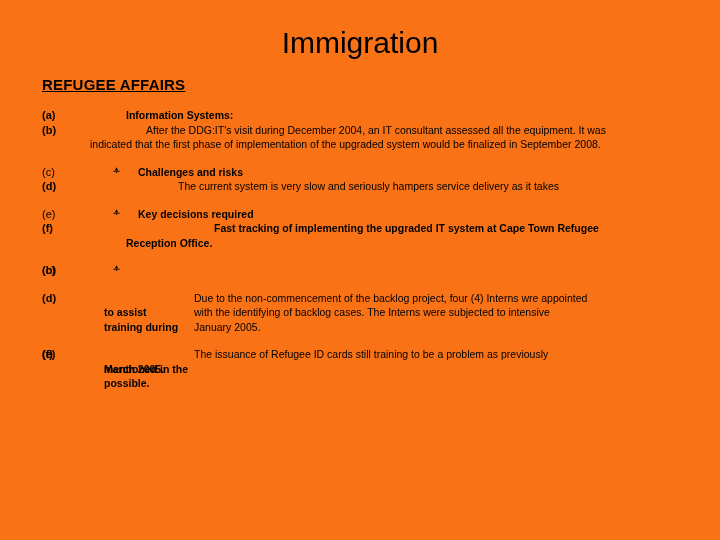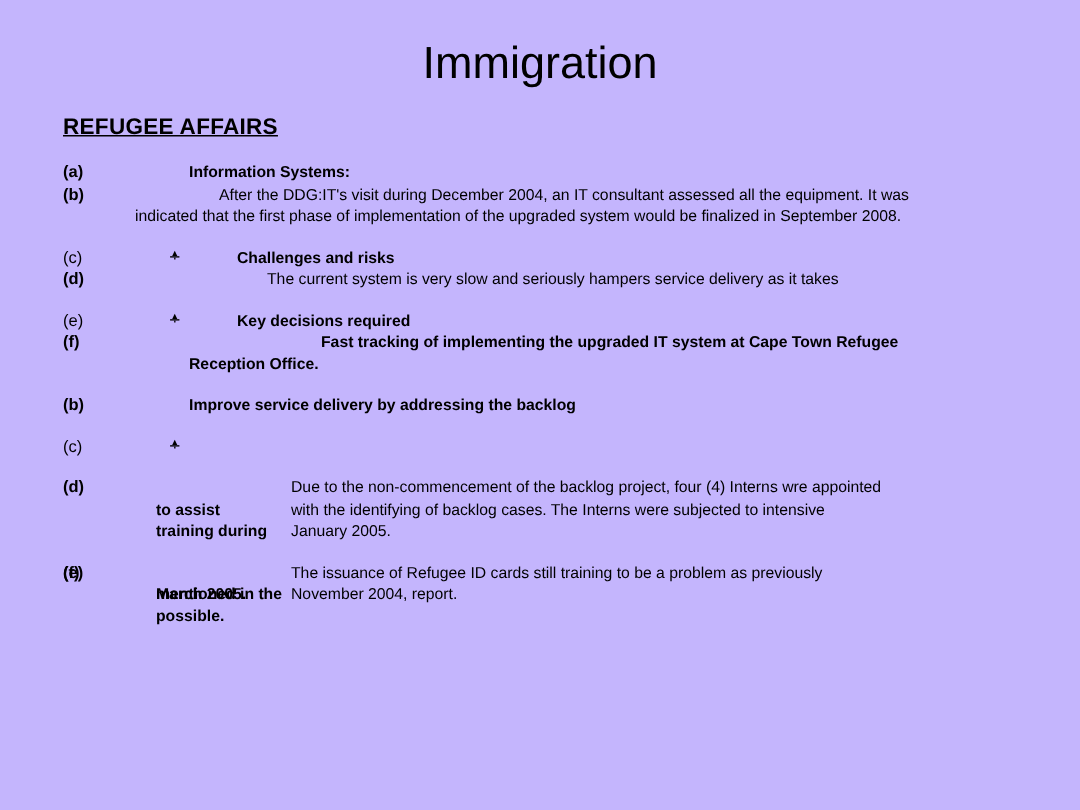--- a/index.html
+++ b/index.html
@@ -12,21 +12,21 @@
     height: 540px;
     font-family: "Liberation Sans", sans-serif;
     color: #000000;
     overflow: hidden;
     position: relative;
   }
   .slide {
     position: relative;
     width: 720px;
     height: 540px;
-    background: #c4b5fd;
+    background: #f97316;
   }
   .slide-title {
     position: absolute;
     top: 26px;
     left: 0;
     width: 720px;
     text-align: center;
     font-size: 30px;
     line-height: 34px;
     font-weight: normal;
@@ -91,21 +91,21 @@
     width: 10px;
     height: 10px;
     line-height: 10px;
     font-size: 9px;
     text-align: center;
     color: #000;
   }
   .bullet-mark svg { display: block; }
   .bullet-text {
     display: block;
-    margin-left: 68px;
+    margin-left: 48px;
     font-weight: bold;
   }
 
   
   .twocol {
     position: relative;
     margin-left: 48px;
   }
   .twocol .col-left {
     position: absolute;
@@ -187,21 +187,20 @@
     <div class="row block">
       <span class="label b">(f)</span>
       <div class="content">
         <div class="para-ind3 txt-b">Fast tracking of implementing the upgraded IT system at Cape Town Refugee</div>
         <div class="txt-b">Reception Office.</div>
       </div>
     </div>
 
     <div class="row block">
       <span class="label b">(b)</span>
-      <span class="content txt-b">Improve service delivery by addressing the backlog</span>
     </div>
 
     <div class="row block">
       <span class="label r">(c)</span>
       <div class="content bullet-line">
         <span class="bullet-mark">
           <svg width="9" height="9" viewBox="0 0 9 9" aria-hidden="true">
             <path d="M4.5 1.2 L6.2 4.6 L2.8 4.6 Z" fill="#000"></path>
             <rect x="1.4" y="4.8" width="6.2" height="0.9" fill="#000"></rect>
             <rect x="4.1" y="5.7" width="0.9" height="1.3" fill="#000"></rect>
@@ -236,19 +235,18 @@
     </div>
 
     <div class="row block">
       <span class="label b">(f)</span>
       <div class="twocol">
         <div class="col-left">
           <div>mentioned in the</div>
         </div>
         <div class="col-right">
           <div>The issuance of Refugee ID cards still training to be a problem as previously</div>
-          <div>November 2004, report.</div>
         </div>
       </div>
     </div>
 
   </div>
 </div>
 
 </body></html>

